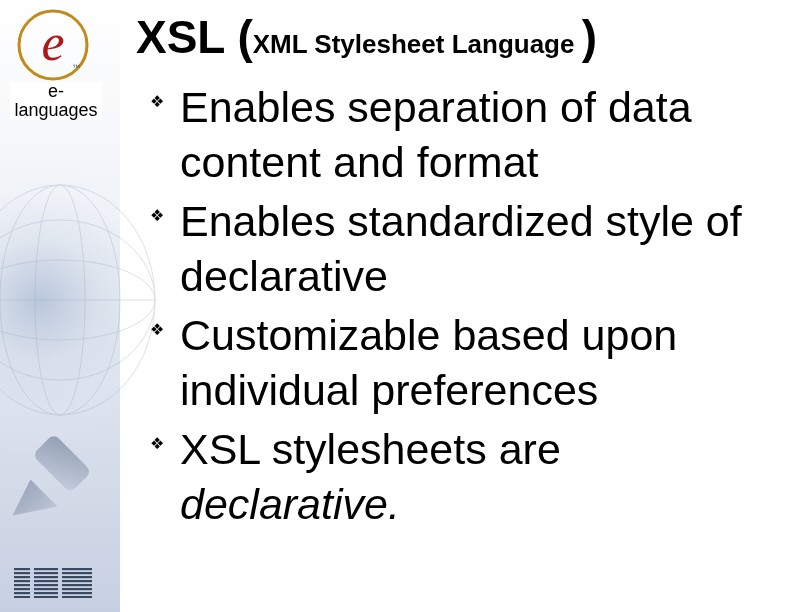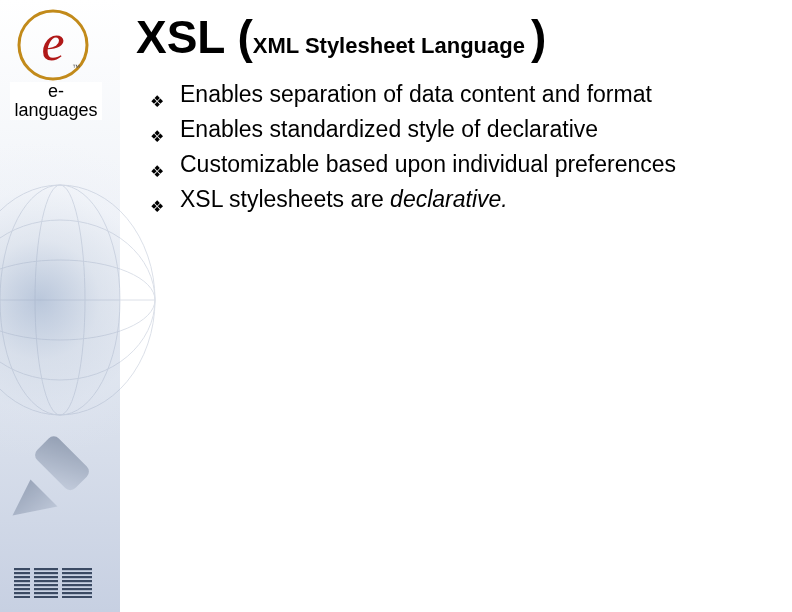--- a/index.html
+++ b/index.html
@@ -79,21 +79,21 @@
   
   .title {
     position: absolute;
     left: 136px;
     top: 10px;
     font-size: 46px;
     font-weight: bold;
     color: #000;
   }
   .title .sub {
-    font-size: 22px;
+    font-size: 26px;
     font-weight: bold;
     margin-top: 48px;
   }
   
   .bullets {
     position: absolute;
     left: 150px;
     top: 80px;
     width: 600px;
   }
@@ -104,21 +104,21 @@
   }
   .bullet .marker {
     flex: 0 0 auto;
     width: 30px;
     font-size: 16px;
     color: #000;
     margin-top: 12px;
     text-align: left;
   }
   .bullet .text {
-    font-size: 23px;
+    font-size: 43px;
     line-height: 1.28;
     color: #000;
   }
   .bullet .text em {
   }
   
   .subpara {
     position: absolute;
     left: 180px;
     top: 455px;

